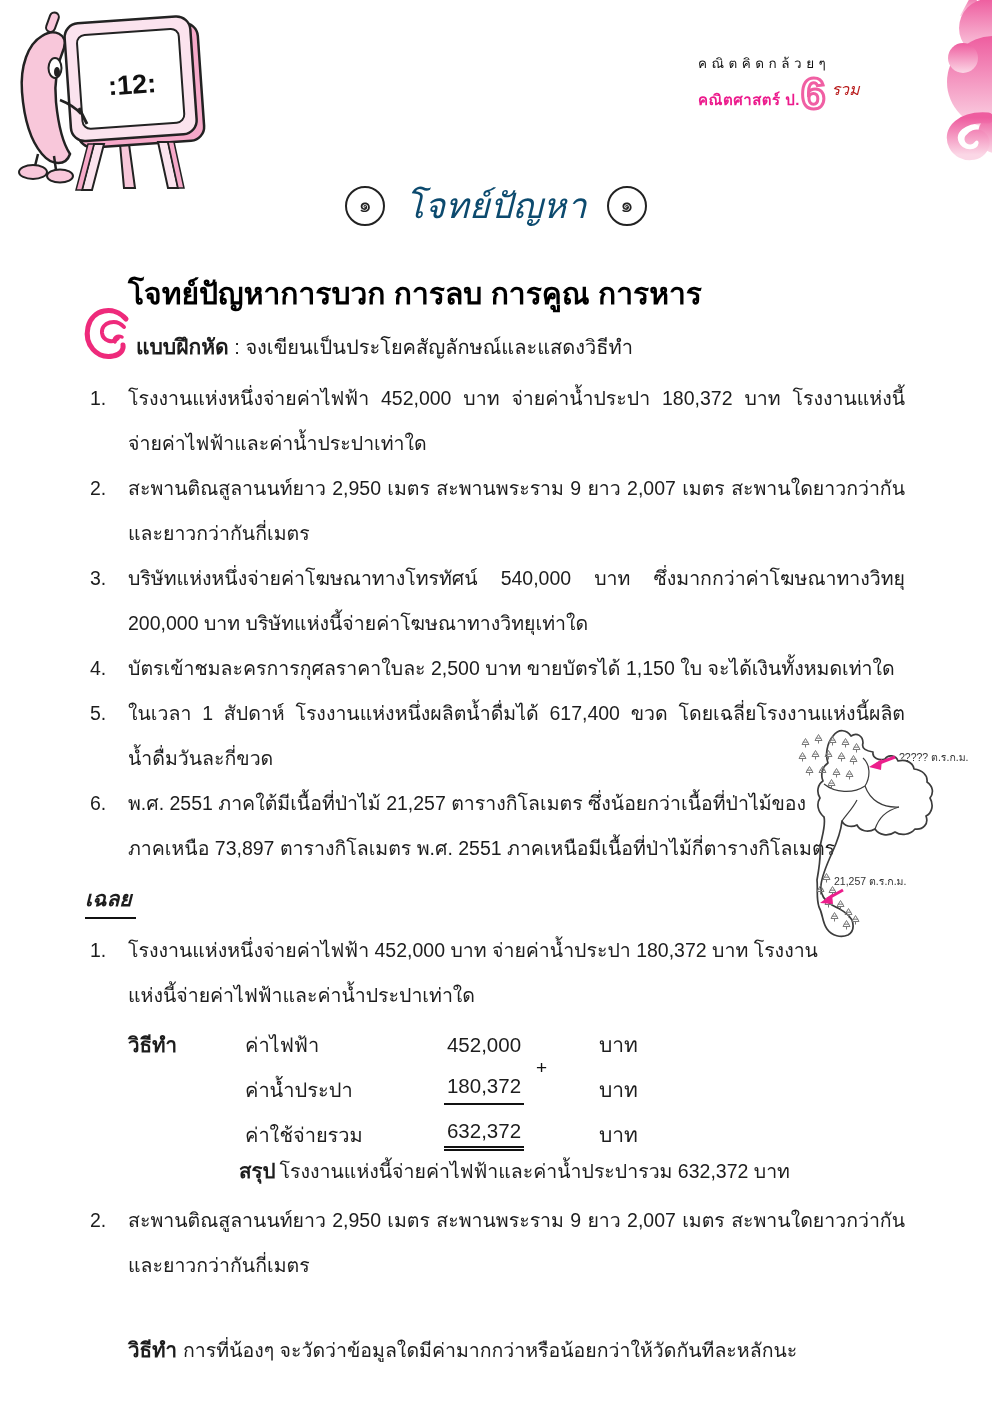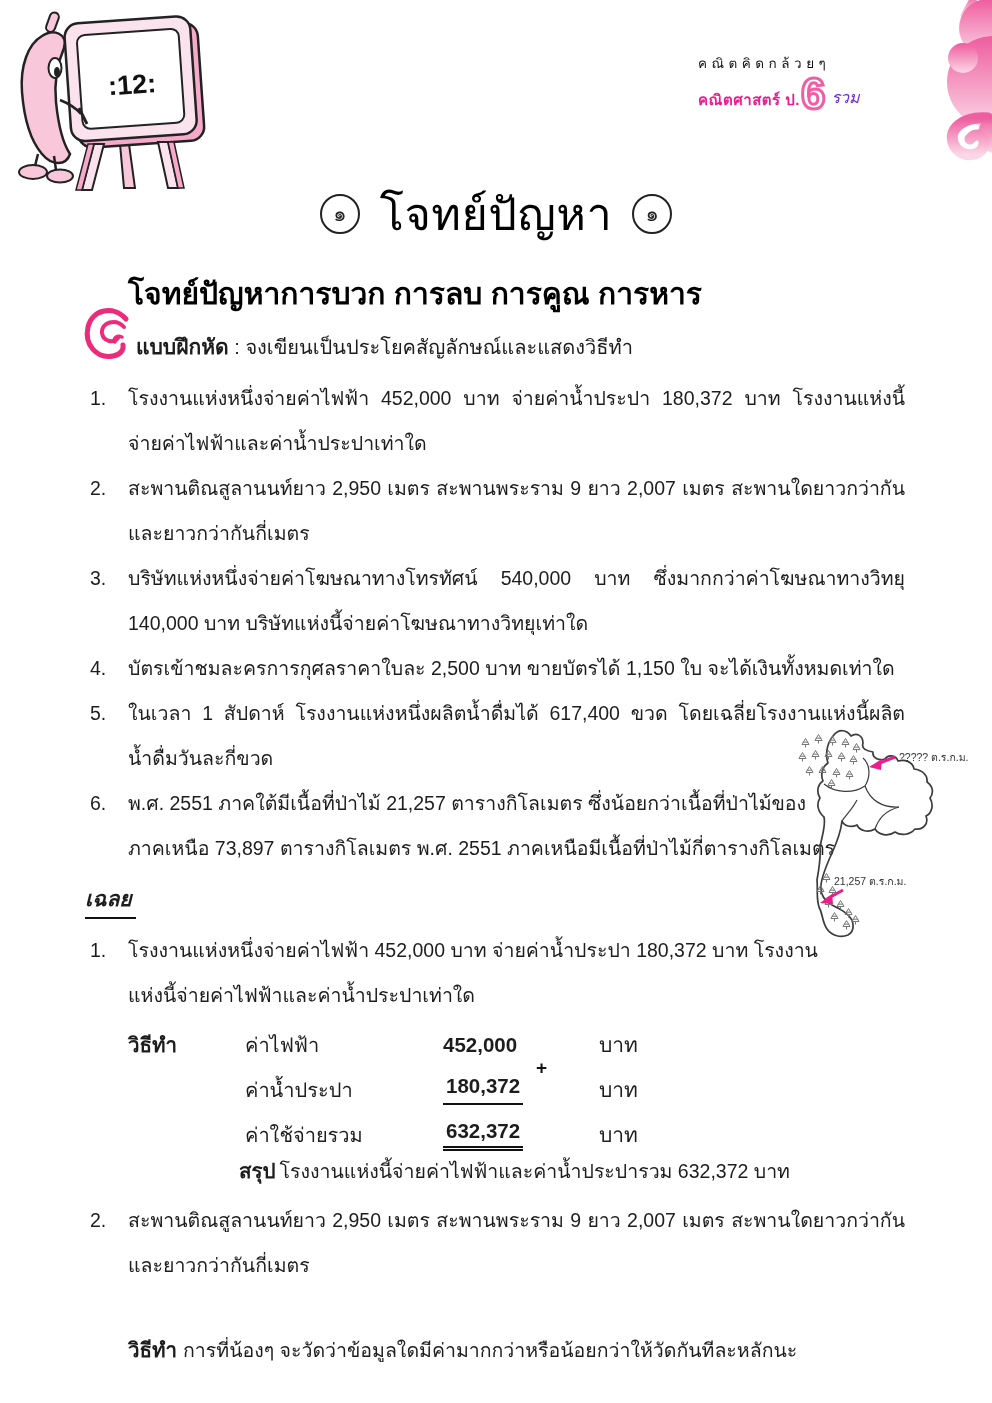--- a/index.html
+++ b/index.html
@@ -12,30 +12,30 @@
   .mascot{position:absolute; left:8px; top:4px; width:212px; height:192px;}
   .brand{position:absolute; left:698px; top:52px; width:270px;}
   .brand-line1{font-size:13.5px; letter-spacing:4.5px; color:#111; white-space:nowrap;}
   .brand-line2{display:flex; align-items:flex-end; margin-top:1px;}
   .brand-series{color:#ec1a8c; font-weight:bold; font-size:15px; letter-spacing:.5px; white-space:nowrap;}
   .brand-grade{
     color:#fff; font-weight:bold; font-size:44px; line-height:.85;
     -webkit-text-stroke:3px #f05fa3;
     text-shadow:0 0 1px #f05fa3; margin:0 2px 0 1px;
   }
-  .brand-edition{font-style:italic; font-size:16px; color:#6d28d9; margin:0 0 2px 4px;}
+  .brand-edition{font-style:italic; font-size:16px; color:#b91c1c; margin:0 0 10px 4px;}
   .corner-monkey{position:absolute; right:0; top:0; width:100px; height:175px;}
   
   .title-row{position:absolute; left:0; top:178px; width:100%; display:flex; justify-content:center; align-items:center; gap:20px;}
   .num-badge{
     width:40px; height:40px; border:2.5px solid #222; border-radius:50%;
     display:flex; align-items:center; justify-content:center;
     font-size:21px; color:#222; box-sizing:border-box; padding-bottom:2px;
   }
-  .page-title{font-size:45px; color:#000000; letter-spacing:.5px;}
+  .page-title{font-size:35px; color:#0c4a6e; letter-spacing:.5px;font-style:italic;}
   
   .sec-heading{position:absolute; left:128px; top:270px; font-size:30px; font-weight:bold; color:#000000;}
   .swirl{position:absolute; left:80px; top:301px; width:58px; height:64px;}
   .exercise-line{position:absolute; left:136px; top:330px; font-size:20px;}
   .exercise-line b{font-size:21px;}
   
   .problems{position:absolute; left:90px; top:376px; width:818px;}
   .prob{display:flex;}
   .prob .no{width:38px; font-size:19.5px; line-height:45px; flex:0 0 38px;}
   .prob .lines{width:780px;}
@@ -50,21 +50,21 @@
     border-bottom:2.5px solid #111; padding:0 4px 2px 0;
   }
   .answer1{position:absolute; left:90px; top:928px; display:flex;}
   .answer1 .no{width:38px; font-size:19.5px; line-height:45px; flex:0 0 38px;}
   .answer1 .lines{width:668px;}
   .answer1 .fill{width:664px;}
   .method{position:absolute; left:128px; top:1022px;}
   .mrow{display:flex; align-items:center; height:45px;}
   .m-label{width:117px; font-weight:bold; font-size:20.5px;}
   .m-item{width:198px; font-size:20px;}
-  .m-val{width:82px; text-align:left; font-size:20.5px; position:relative;font-weight:bold;}
+  .m-val{width:82px; text-align:center; font-size:20.5px; position:relative;}
   .u1{display:inline-block; border-bottom:2px solid #111; padding:0 3px 5px 3px;}
   .u2{display:inline-block; border-bottom:5px double #111; padding:0 3px 3px 3px;}
   .plus{position:absolute; right:-22px; top:-17px; font-size:19px; color:#111;}
   .m-unit{margin-left:74px; font-size:21px;}
   .summary{position:absolute; left:239px; top:1154px; font-size:19.5px; white-space:nowrap;}
   .summary b{font-size:20.5px; margin-right:4px;}
   .answer2{position:absolute; left:90px; top:1198px; display:flex;}
   .answer2 .no{width:38px; font-size:19.5px; line-height:45px; flex:0 0 38px;}
   .answer2 .lines{width:780px;}
   .method2{position:absolute; left:128px; top:1333px; font-size:19.5px; white-space:nowrap;}
@@ -154,21 +154,21 @@
       <div class="no">2.</div>
       <div class="lines">
         <div class="pline fill">สะพานติณสูลานนท์ยาว 2,950 เมตร สะพานพระราม 9 ยาว 2,007 เมตร สะพานใดยาวกว่ากัน</div>
         <div class="pline">และยาวกว่ากันกี่เมตร</div>
       </div>
     </div>
     <div class="prob">
       <div class="no">3.</div>
       <div class="lines">
         <div class="pline fill">บริษัทแห่งหนึ่งจ่ายค่าโฆษณาทางโทรทัศน์ 540,000 บาท ซึ่งมากกว่าค่าโฆษณาทางวิทยุ</div>
-        <div class="pline">140,000 บาท บริษัทแห่งนี้จ่ายค่าโฆษณาทางวิทยุเท่าใด</div>
+        <div class="pline">200,000 บาท บริษัทแห่งนี้จ่ายค่าโฆษณาทางวิทยุเท่าใด</div>
       </div>
     </div>
     <div class="prob">
       <div class="no">4.</div>
       <div class="lines">
         <div class="pline">บัตรเข้าชมละครการกุศลราคาใบละ 2,500 บาท ขายบัตรได้ 1,150 ใบ จะได้เงินทั้งหมดเท่าใด</div>
       </div>
     </div>
     <div class="prob">
       <div class="no">5.</div>

